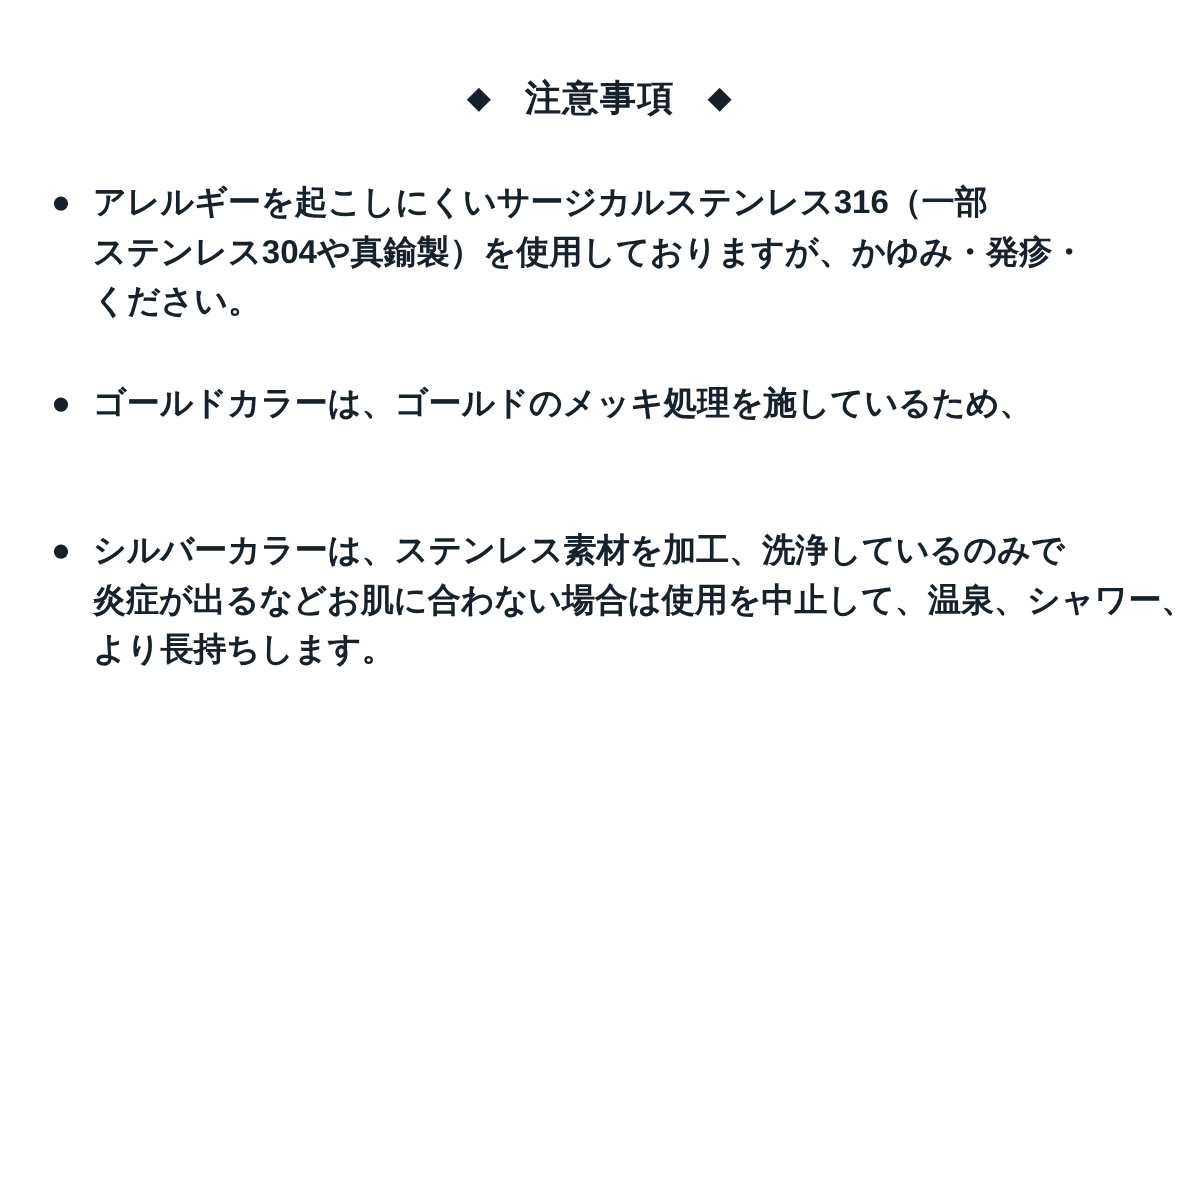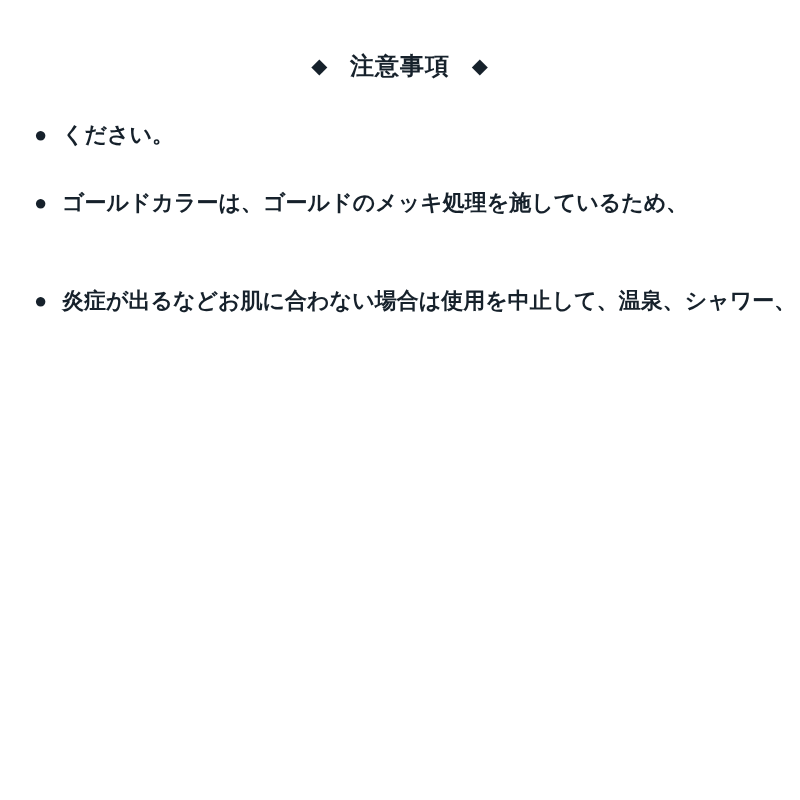--- a/index.html
+++ b/index.html
@@ -61,26 +61,30 @@
 <div class="page">
 
   <h1 class="title">
     <span class="diamond">◆</span>
     <span class="title-text">注意事項</span>
     <span class="diamond">◆</span>
   </h1>
 
   <div class="note note-1">
     <span class="bullet">●</span>
+    <div class="line">アレルギーを起こしにくいサージカルステンレス316（一部</div>
+    <div class="line">ステンレス304や真鍮製）を使用しておりますが、かゆみ・発疹・</div>
     <div class="line">ください。</div>
   </div>
 
   <div class="note note-2">
     <span class="bullet">●</span>
     <div class="line">ゴールドカラーは、ゴールドのメッキ処理を施しているため、</div>
   </div>
 
   <div class="note note-3">
     <span class="bullet">●</span>
+    <div class="line">シルバーカラーは、ステンレス素材を加工、洗浄しているのみで</div>
     <div class="line">炎症が出るなどお肌に合わない場合は使用を中止して、温泉、シャワー、</div>
+    <div class="line">より長持ちします。</div>
   </div>
 
 </div>
 
 </body></html>

